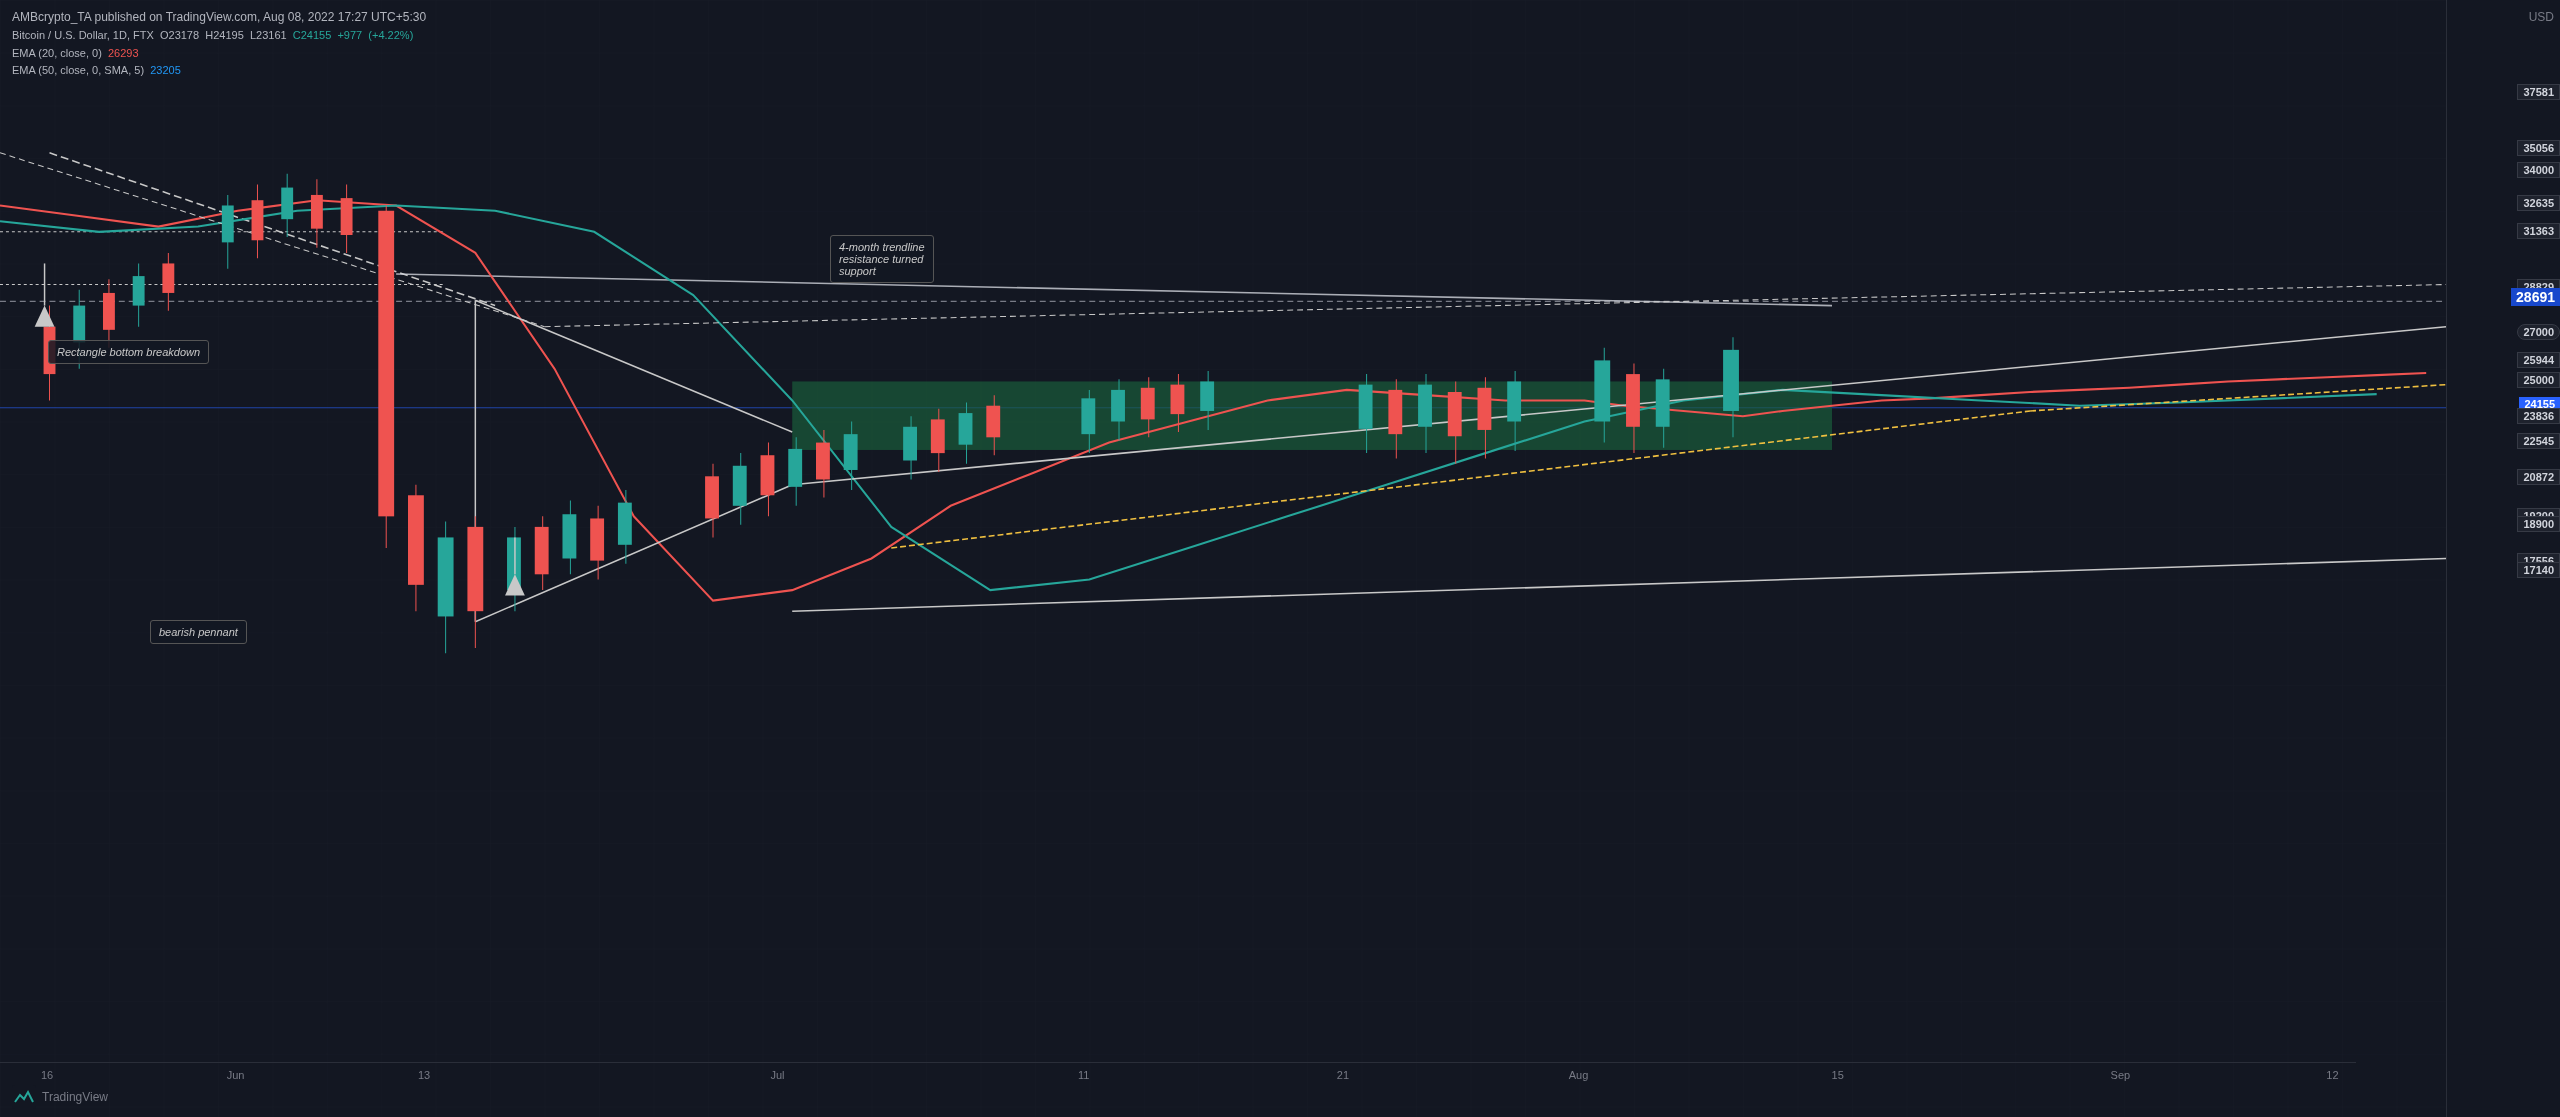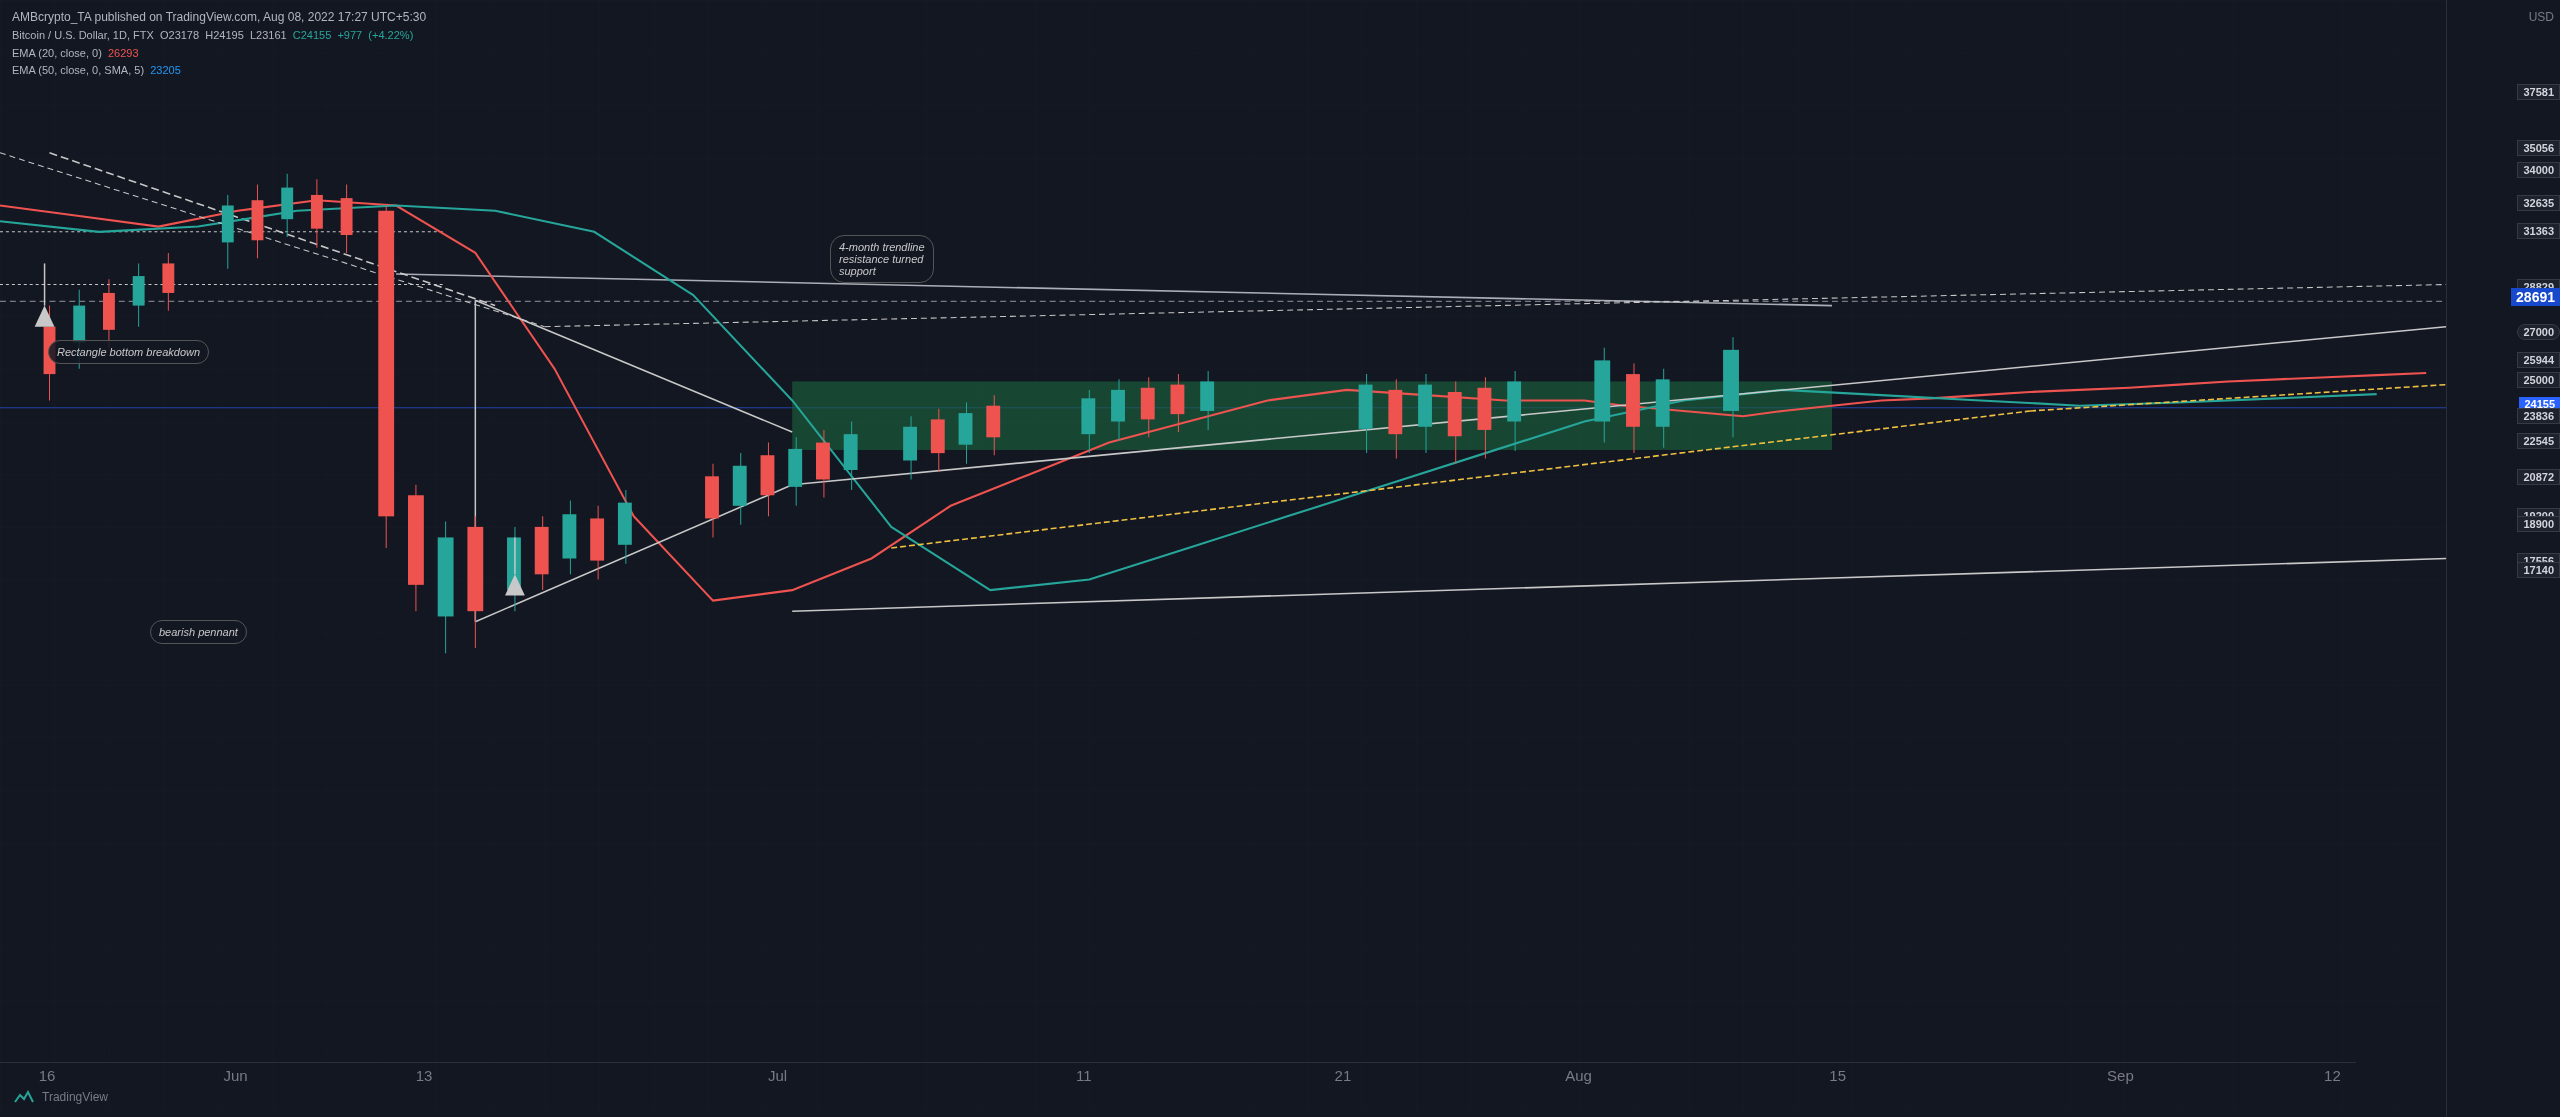--- a/index.html
+++ b/index.html
@@ -61,29 +61,29 @@
       bottom: 30px;
       left: 0;
       right: 90px;
       height: 25px;
       display: flex;
       align-items: center;
       border-top: 1px solid #2a2e39;
     }
     .x-label {
       position: absolute;
-      font-size: 15px;
+      font-size: 11px;
       color: #787b86;
       transform: translateX(-50%);
     }
     .annotation-box {
       position: absolute;
       background: rgba(19,23,34,0.85);
       border: 1px solid #555;
-      border-radius: 14px;
+      border-radius: 3px;
       padding: 5px 8px;
       font-size: 11px;
       color: #c8c8c8;
       font-style: italic;
     }
     .tradingview-logo {
       position: absolute;
       bottom: 8px;
       left: 12px;
       display: flex;

